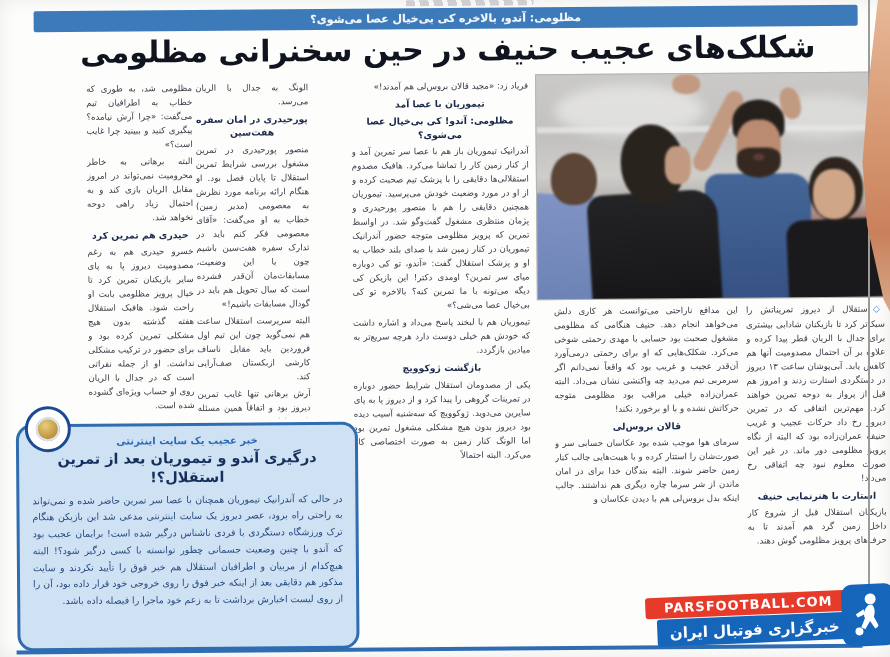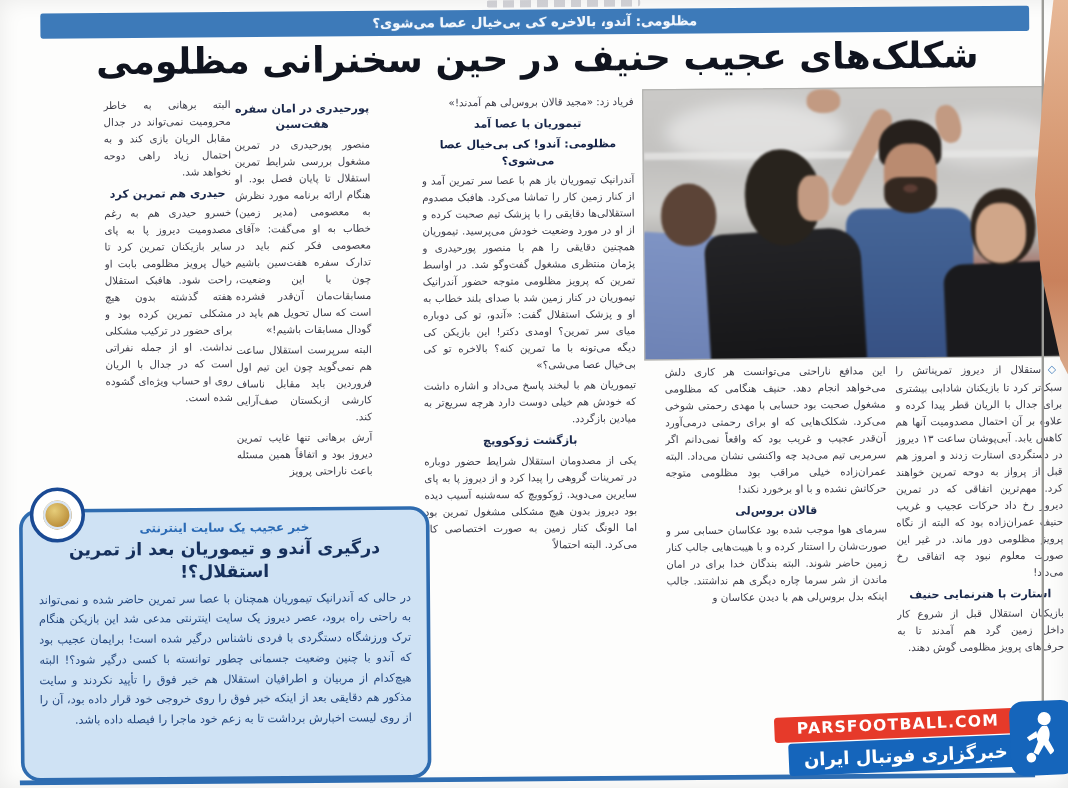--- a/index.html
+++ b/index.html
@@ -124,28 +124,30 @@
       <p>فریاد زد: «مجید قالان بروس‌لی هم آمدند!»</p>
       <div class="subhead">تیموریان با عصا آمد</div>
       <div class="subhead navy">مظلومی: آندو! کی بی‌خیال عصا می‌شوی؟</div>
       <p>آندرانیک تیموریان باز هم با عصا سر تمرین آمد و از کنار زمین کار را تماشا می‌کرد. هافبک مصدوم استقلالی‌ها دقایقی را با پزشک تیم صحبت کرده و از او در مورد وضعیت خودش می‌پرسید. تیموریان همچنین دقایقی را هم با منصور پورحیدری و پژمان منتظری مشغول گفت‌وگو شد. در اواسط تمرین که پرویز مظلومی متوجه حضور آندرانیک تیموریان در کنار زمین شد با صدای بلند خطاب به او و پزشک استقلال گفت: «آندو، تو کی دوباره میای سر تمرین؟ اومدی دکتر! این بازیکن کی دیگه می‌تونه با ما تمرین کنه؟ بالاخره تو کی بی‌خیال عصا می‌شی؟»</p>
       <p>تیموریان هم با لبخند پاسخ می‌داد و اشاره داشت که خودش هم خیلی دوست دارد هرچه سریع‌تر به میادین بازگردد.</p>
       <div class="subhead">بازگشت ژوکوویچ</div>
       <p>یکی از مصدومان استقلال شرایط حضور دوباره در تمرینات گروهی را پیدا کرد و از دیروز پا به پای سایرین می‌دوید. ژوکوویچ که سه‌شنبه آسیب دیده بود دیروز بدون هیچ مشکلی مشغول تمرین بود اما الونگ کنار زمین به صورت اختصاصی کار می‌کرد. البته احتمالاً</p>
     </div>
 
     <div class="abs col col-mid">
+      <p>الونگ به جدال با الریان می‌رسد.</p>
       <div class="subhead">پورحیدری در امان سفره هفت‌سین</div>
       <p>منصور پورحیدری در تمرین مشغول بررسی شرایط تمرین استقلال تا پایان فصل بود. او هنگام ارائه برنامه مورد نظرش به معصومی (مدیر زمین) خطاب به او می‌گفت: «آقای معصومی فکر کنم باید در تدارک سفره هفت‌سین باشیم چون با این وضعیت، مسابقات‌مان آن‌قدر فشرده است که سال تحویل هم باید در گودال مسابقات باشیم!»</p>
       <p>البته سرپرست استقلال ساعت هم نمی‌گوید چون این تیم اول فروردین باید مقابل ناساف کارشی ازبکستان صف‌آرایی کند.</p>
       <p>آرش برهانی تنها غایب تمرین دیروز بود و اتفاقاً همین مسئله باعث ناراحتی پرویز</p>
     </div>
 
     <div class="abs col col-left">
-      <p>البته برهانی به خاطر محرومیت نمی‌تواند در جدال مقابل الریان بازی کند و به احتمال زیاد راهی دوحه نخواهد شد.</p>
+      <p>مظلومی شد، به طوری که خطاب به اطرافیان تیم می‌گفت: «چرا آرش نیامده؟ پیگیری کنید و ببینید چرا غایب است؟»</p>
+      <p>البته برهانی به خاطر محرومیت نمی‌تواند در امروز مقابل الریان بازی کند و به احتمال زیاد راهی دوحه نخواهد شد.</p>
       <div class="subhead">حیدری هم تمرین کرد</div>
       <p>خسرو حیدری هم به رغم مصدومیت دیروز پا به پای سایر بازیکنان تمرین کرد تا خیال پرویز مظلومی بابت او راحت شود. هافبک استقلال هفته گذشته بدون هیچ مشکلی تمرین کرده بود و برای حضور در ترکیب مشکلی نداشت. او از جمله نفراتی است که در جدال با الریان روی او حساب ویژه‌ای گشوده شده است.</p>
     </div>
 
     <div class="abs col cap-right">
       <p>
         <span class="lead-bullet">◇</span><span>استقلال از دیروز تمریناتش را سبک‌تر کرد تا بازیکنان شادابی بیشتری برای جدال با الریان قطر پیدا کرده و علاوه بر آن احتمال مصدومیت آنها هم کاهش یابد. آبی‌پوشان ساعت ۱۳ دیروز در دستگردی استارت زدند و امروز هم قبل از پرواز به دوحه تمرین خواهند کرد. مهم‌ترین اتفاقی که در تمرین دیروز رخ داد حرکات عجیب و غریب حنیف عمران‌زاده بود که البته از نگاه پرویز مظلومی دور ماند. در غیر این صورت معلوم نبود چه اتفاقی رخ می‌داد!</span>
       </p>
       <div class="subhead">استارت با هنرنمایی حنیف</div>
       <p>بازیکنان استقلال قبل از شروع کار داخل زمین گرد هم آمدند تا به حرف‌های پرویز مظلومی گوش دهند.</p>

